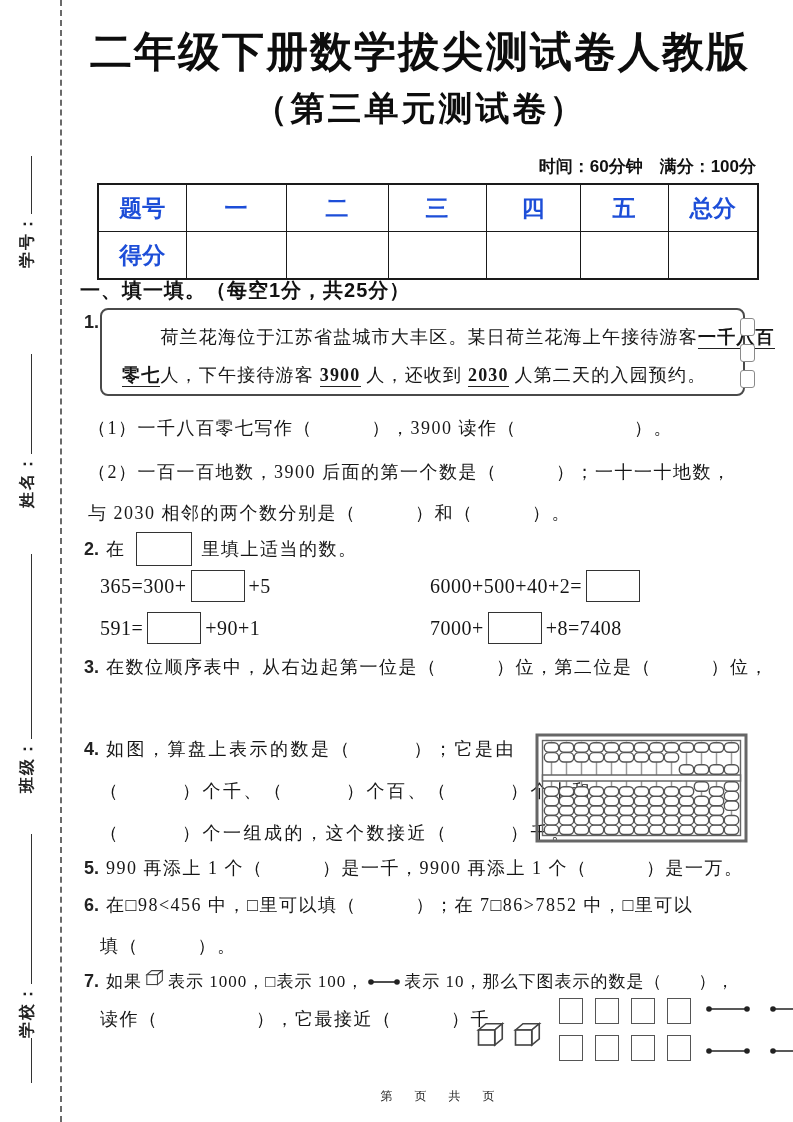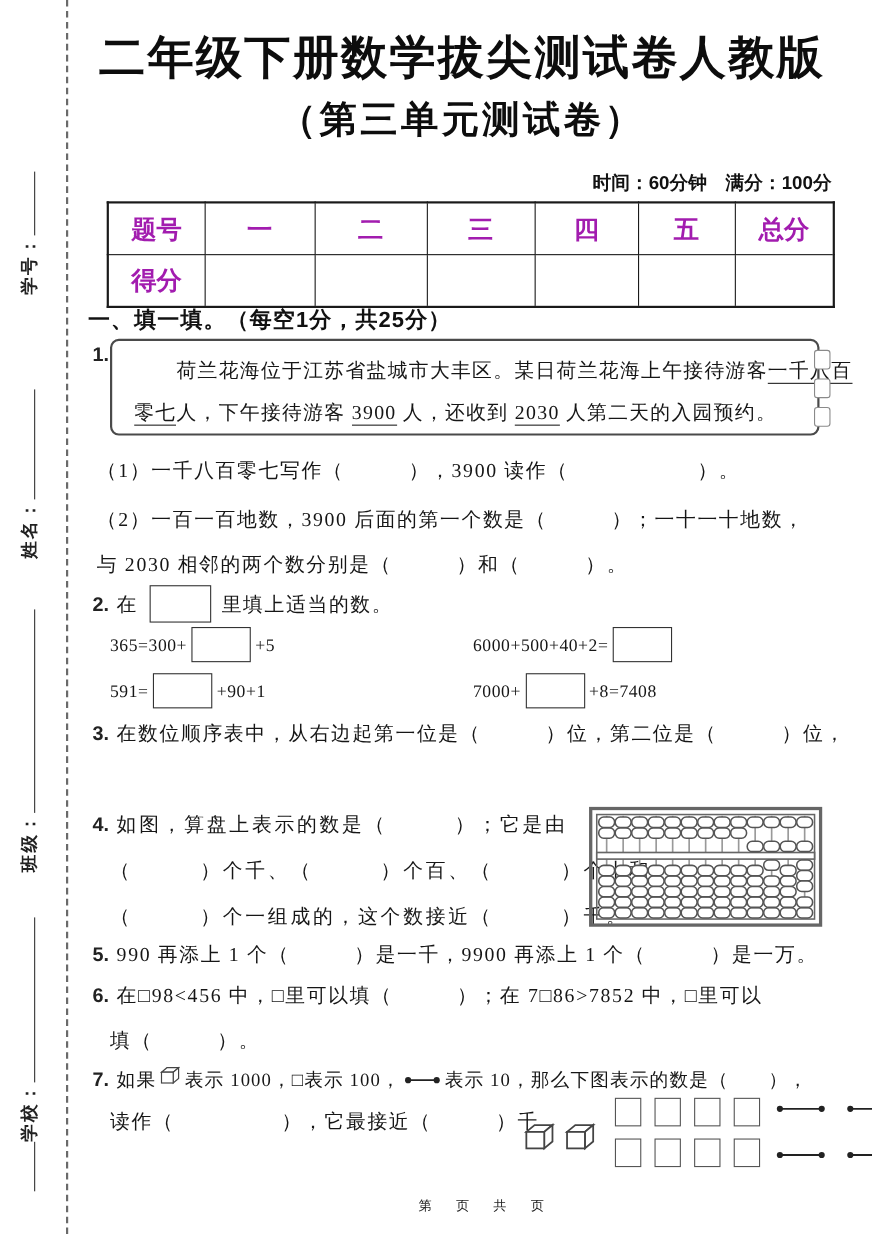--- a/index.html
+++ b/index.html
@@ -22,34 +22,34 @@
          letter-spacing:2px;color:#0d0d0d;}
   .subtitle{left:70px;top:86px;width:700px;text-align:center;
             font-family:"Liberation Sans",sans-serif;font-weight:900;font-size:34px;
             letter-spacing:3px;color:#0d0d0d;}
   .meta{left:80px;top:155px;width:676px;text-align:right;
         font-family:"Liberation Sans",sans-serif;font-weight:bold;font-size:17px;color:#111;}
 
   
   #score-table{position:absolute;left:97px;top:183px;border-collapse:collapse;table-layout:fixed;}
   #score-table td{border:1.6px solid #1a1a1a;height:44px;text-align:center;vertical-align:middle;
-        font-family:"Liberation Sans",sans-serif;font-weight:bold;font-size:23px;color:#a21caf;}
+        font-family:"Liberation Sans",sans-serif;font-weight:bold;font-size:23px;color:#1d4ed8;}
   #score-table{border:2.5px solid #1a1a1a;}
 
   
   .sec-head{left:80px;top:277px;font-family:"Liberation Sans",sans-serif;font-weight:bold;
             font-size:20px;letter-spacing:1px;color:#111;}
   .q-line{font-size:18px;letter-spacing:1.5px;line-height:26px;color:#161616;}
   .qnum{font-family:"Liberation Sans",sans-serif;font-weight:bold;font-size:18px;
         letter-spacing:0;margin-right:7px;color:#222;}
   .wide{letter-spacing:2.5px;}
-  .eq{font-size:16px;letter-spacing:0.5px;}
+  .eq{font-size:20px;letter-spacing:0.5px;}
   .sm{font-size:17px;letter-spacing:1px;}
 
-  .ul{border-bottom:1.2px solid #222;padding-bottom:1px;}
+  .ul{border-bottom:1.2px solid #222;padding-bottom:1px;font-weight:bold;}
   .fill-box{display:inline-block;width:52px;height:30px;border:1.8px solid #333;background:#fff;
             vertical-align:middle;position:relative;top:-2px;margin:0 4px;}
 
   
   .q1-box{position:absolute;left:100px;top:308px;width:645px;height:88px;
           border:2px solid #4a4a4a;border-radius:8px;box-sizing:border-box;
           padding:8px 20px 0 20px;background:#fff;}
   .q1-box .p-line{font-size:18px;letter-spacing:1.2px;line-height:38px;white-space:nowrap;}
   .q1-tab{position:absolute;left:740px;width:13px;height:16px;border:1.5px solid #8a8a8a;
           border-radius:3px;background:#fff;}

